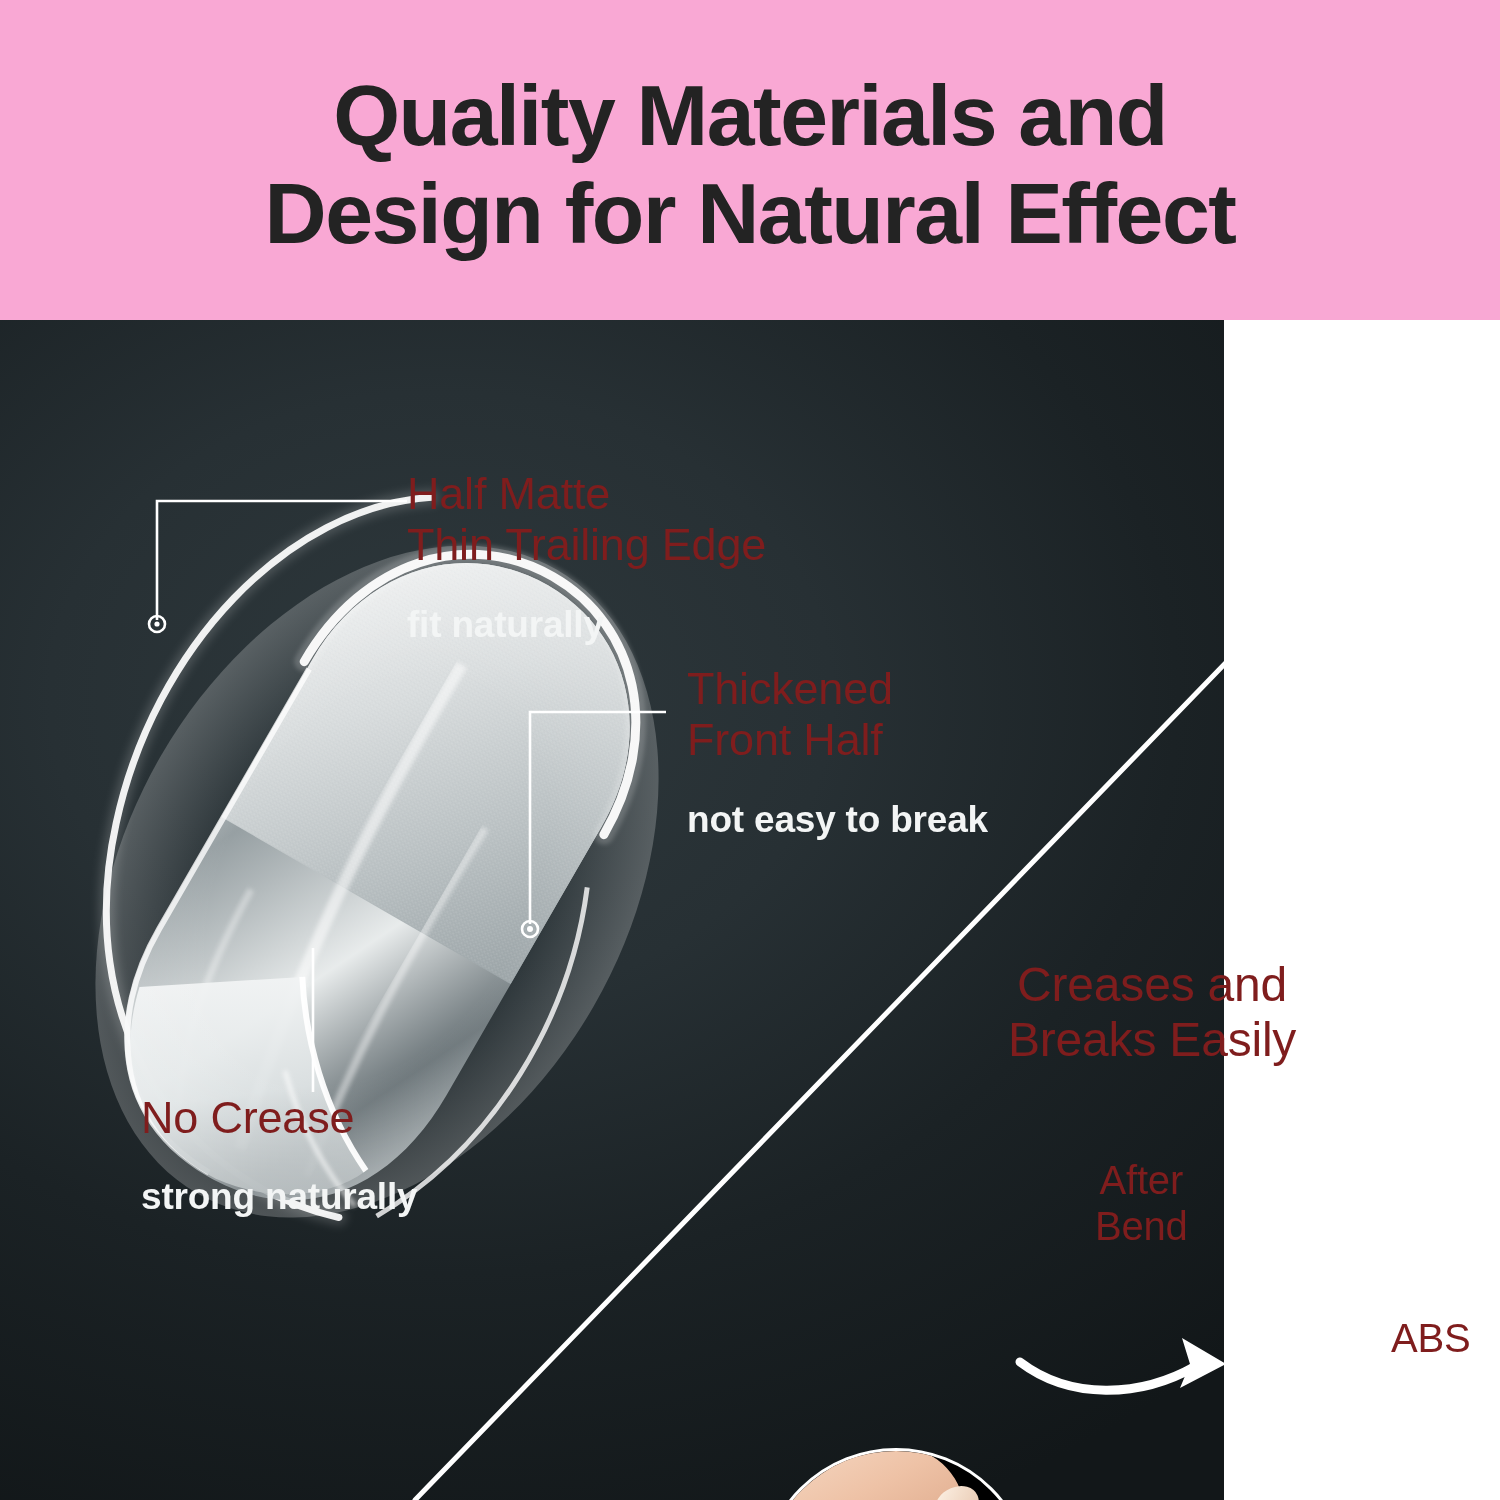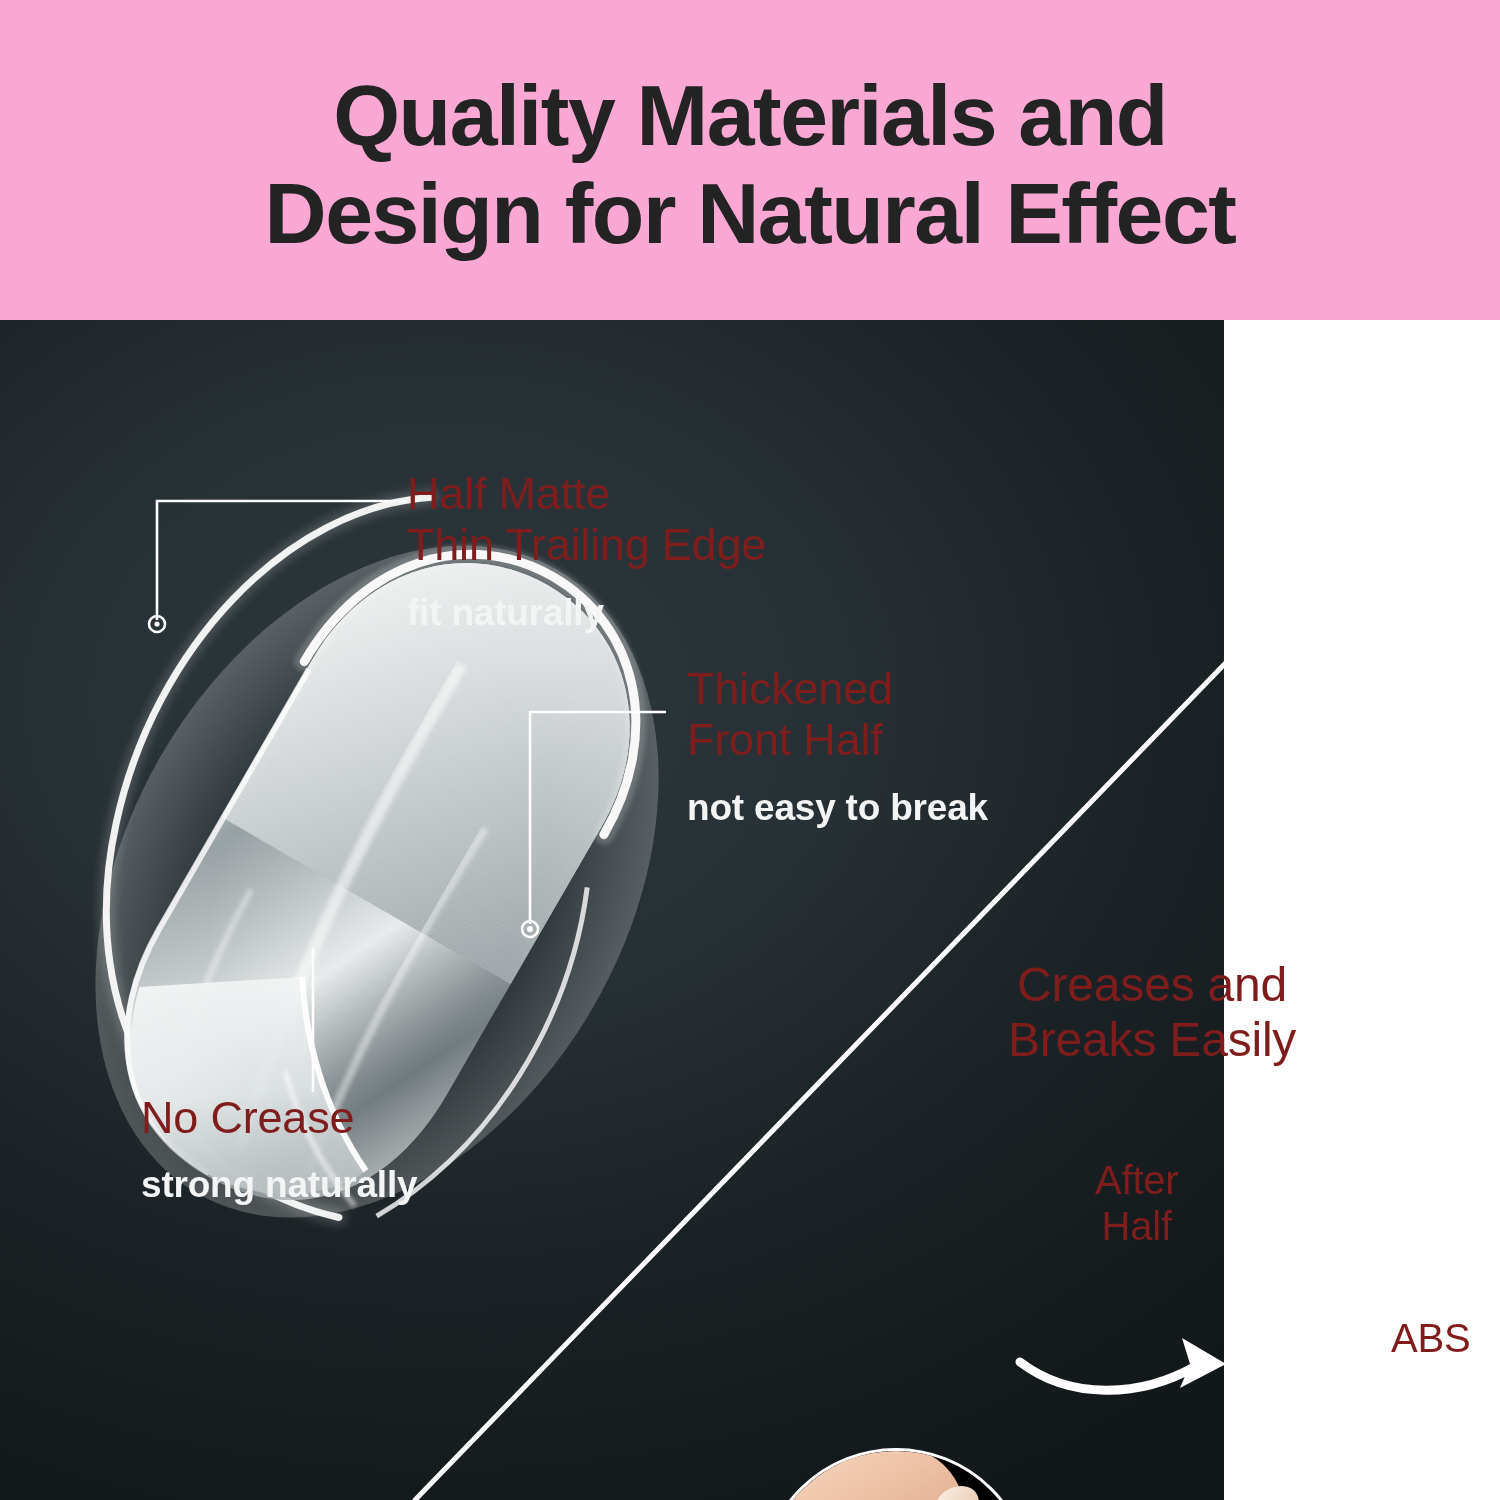--- a/index.html
+++ b/index.html
@@ -90,21 +90,21 @@
     letter-spacing:-.2px;
     white-space:pre-line;
     color:#7f1d1d;
   }
   .lbl .sub {
     font-family:"Liberation Sans", sans-serif;
     font-weight:bold;
     font-size:37px;
     line-height:1.2;
     color:#f3f5f5;
-    margin-top:20px;
+    margin-top:32px;
     letter-spacing:-.2px;
   }
   .lbl.small .hd { font-size:48px;margin-top:20px; }
   .lbl.tiny .hd { font-size:40px; }
 
   
   .badge {
     position:absolute;
     background:#f6f7f8;
     display:flex; align-items:center; justify-content:center;
@@ -288,20 +288,20 @@
     <div class="sub">strong naturally</div>
   </div>
 
   <div class="lbl small" style="left:1008px; top:938px; text-align:center;">
     <div class="hd">Creases and
 Breaks Easily</div>
   </div>
 
   <div class="lbl tiny" style="left:1095px; top:1158px; text-align:center;">
     <div class="hd">After
-Half</div>
+Bend</div>
   </div>
 
   <div class="lbl tiny" style="left:1391px; top:1300px;margin-top:16px;">
     <div class="hd">ABS</div>
   </div>
 
 </div>
 
 </body></html>

